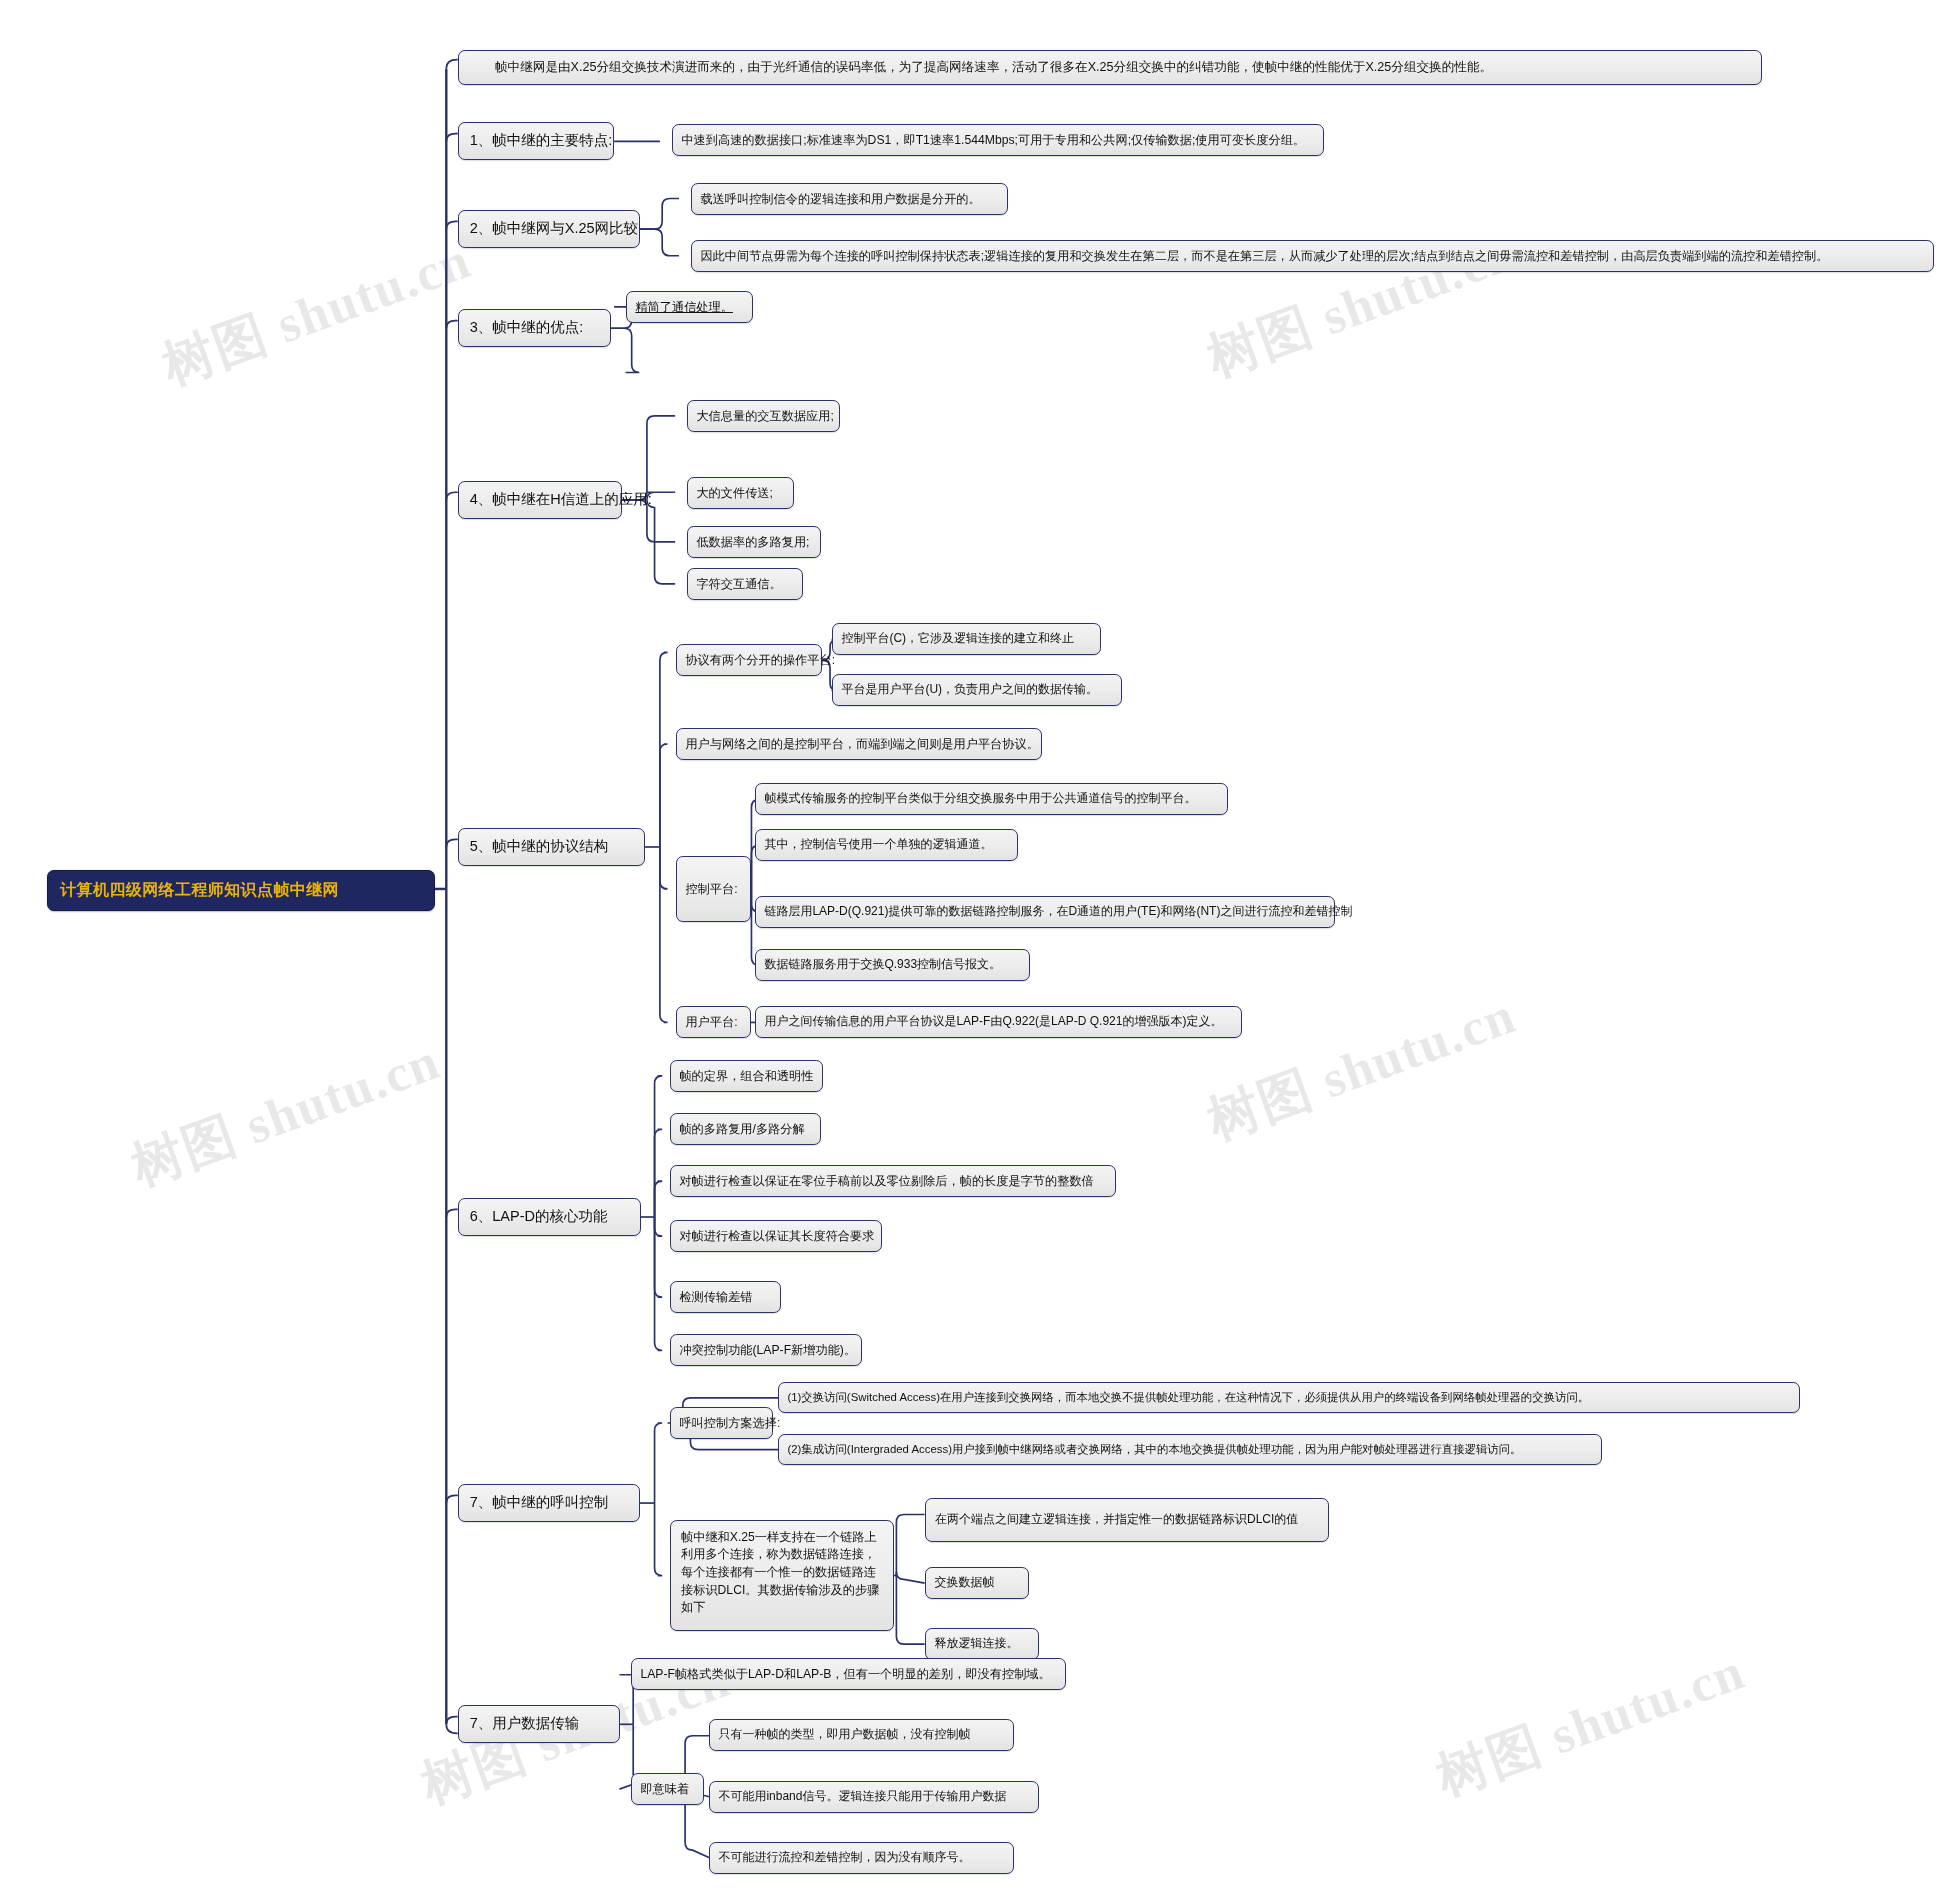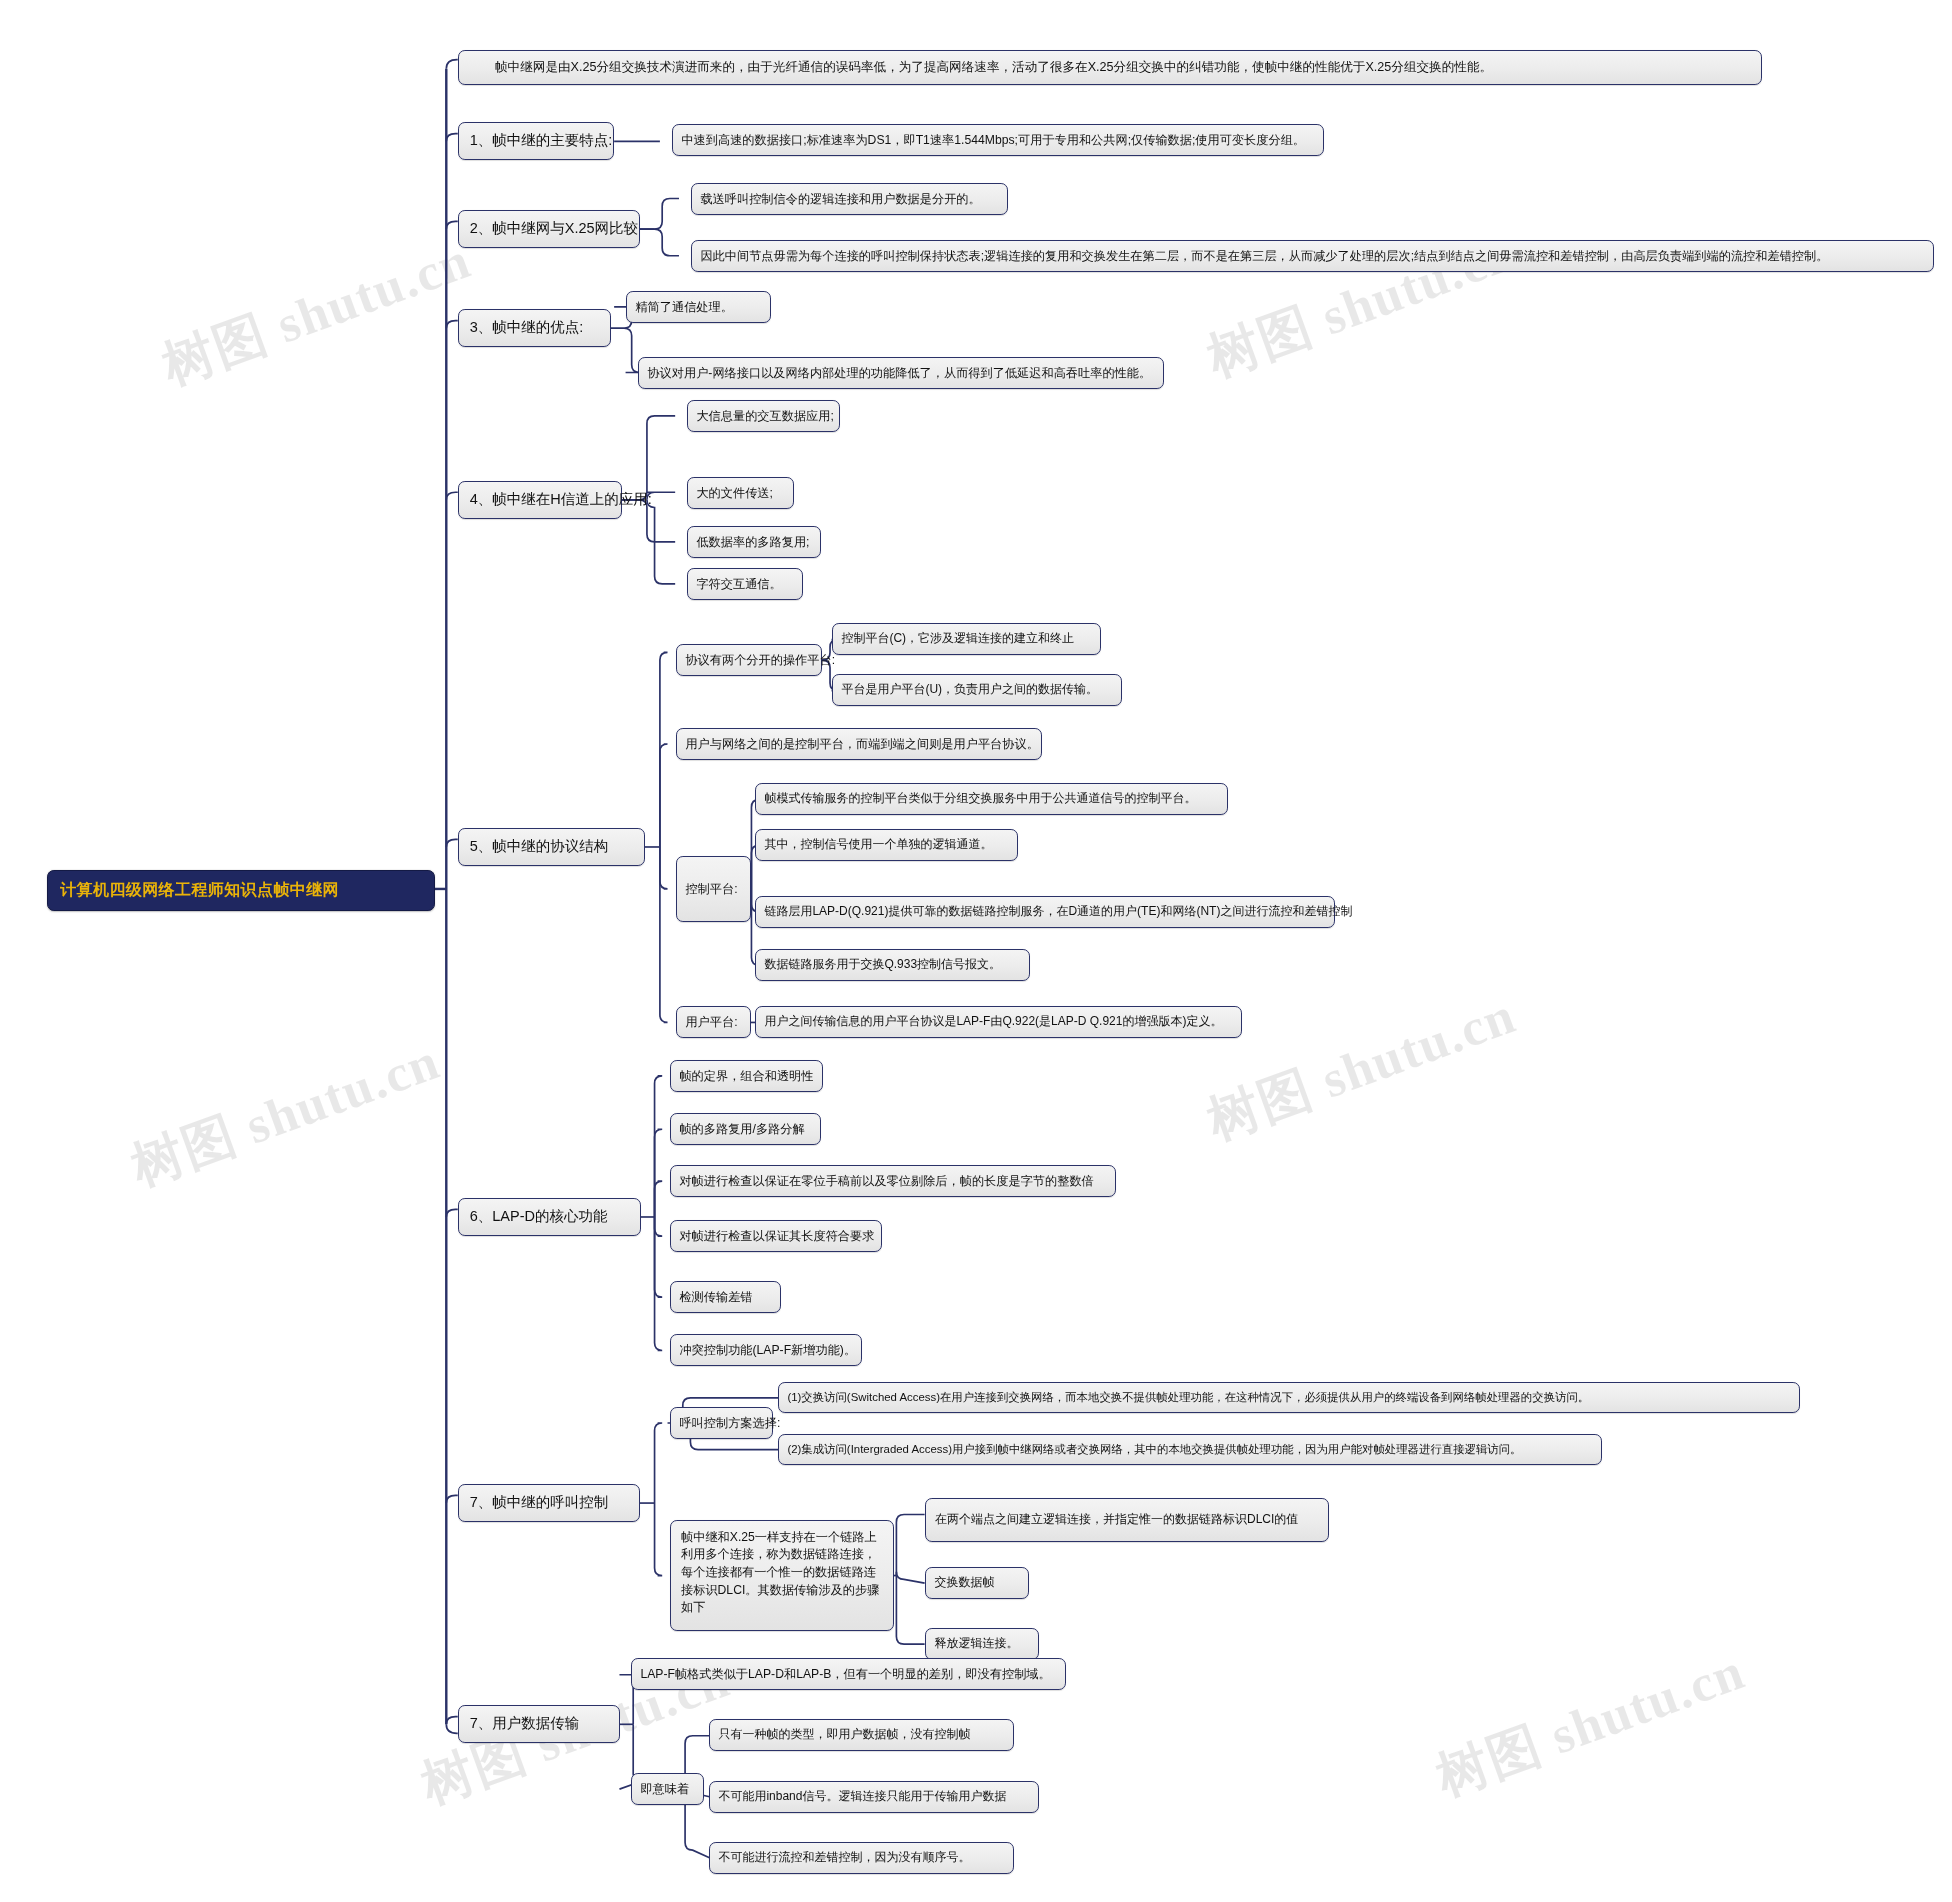--- a/index.html
+++ b/index.html
@@ -175,22 +175,21 @@
   <div class="node" style="left:458px; top:50px; width:1304px; height:35px;padding-left:36px;">帧中继网是由X.25分组交换技术演进而来的，由于光纤通信的误码率低，为了提高网络速率，活动了很多在X.25分组交换中的纠错功能，使帧中继的性能优于X.25分组交换的性能。</div>
 
   <div class="node lvl1" style="left:458px; top:122px; width:156px; height:38px;">1、帧中继的主要特点:</div>
   <div class="node lvl2" style="left:660px; top:124px; width:652px; height:32px;">中速到高速的数据接口;标准速率为DS1，即T1速率1.544Mbps;可用于专用和公共网;仅传输数据;使用可变长度分组。</div>
 
   <div class="node lvl1" style="left:458px; top:210px; width:182px; height:38px;">2、帧中继网与X.25网比较</div>
   <div class="node lvl2" style="left:679px; top:183px; width:317px; height:32px;">载送呼叫控制信令的逻辑连接和用户数据是分开的。</div>
   <div class="node lvl2" style="left:679px; top:240px; width:1243px; height:32px;">因此中间节点毋需为每个连接的呼叫控制保持状态表;逻辑连接的复用和交换发生在第二层，而不是在第三层，从而减少了处理的层次;结点到结点之间毋需流控和差错控制，由高层负责端到端的流控和差错控制。</div>
 
   <div class="node lvl1" style="left:458px; top:309px; width:153px; height:38px;">3、帧中继的优点:</div>
-  <div class="node lvl2" style="left:614px; top:291px; width:145px; height:32px;">精简了通信处理。</div>
-  <div class="node lvl2" style="left:626px; top:357px; width:526px; height:32px;">协议对用户-网络接口以及网络内部处理的功能降低了，从而得到了低延迟和高吞吐率的性能。</div>
+  <div class="node lvl2" style="left:614px; top:291px; width:127px; height:32px;text-decoration:underline;">精简了通信处理。</div>
 
   <div class="node lvl1" style="left:458px; top:481px; width:164px; height:38px;">4、帧中继在H信道上的应用:</div>
   <div class="node lvl2" style="left:675px; top:400px; width:153px; height:32px;">大信息量的交互数据应用;</div>
   <div class="node lvl2" style="left:675px; top:477px; width:107px; height:32px;">大的文件传送;</div>
   <div class="node lvl2" style="left:675px; top:526px; width:134px; height:32px;">低数据率的多路复用;</div>
   <div class="node lvl2" style="left:675px; top:568px; width:116px; height:32px;">字符交互通信。</div>
 
   <div class="node lvl1" style="left:458px; top:828px; width:187px; height:38px;">5、帧中继的协议结构</div>
 
   <div class="node lvl2" style="left:664px; top:644px; width:146px; height:32px;">协议有两个分开的操作平台:</div>

